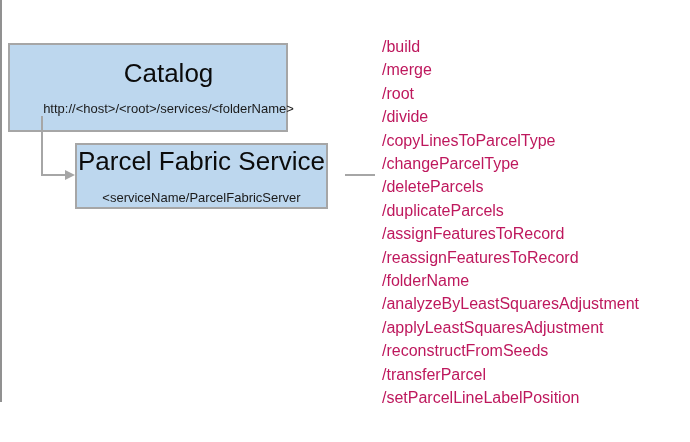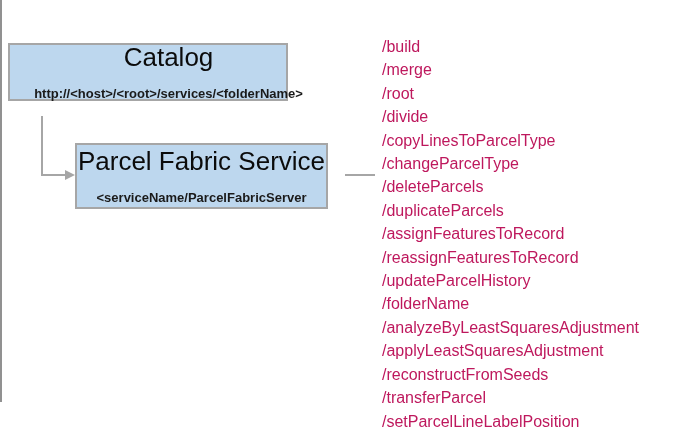--- a/index.html
+++ b/index.html
@@ -25,23 +25,22 @@
     font-size: 26px;
     color: #0b0b0b;
     line-height: 1.1;
     white-space: nowrap;
   }
   .node-subtitle {
     font-size: 13px;
     color: #1a1a1a;
     margin-top: 14px;
     white-space: nowrap;
-    font-weight: bold;
   }
-  #catalog-box { left: 8px; top: 43px; width: 280px; height: 58px; padding-left: 41px; }
+  #catalog-box { left: 8px; top: 43px; width: 280px; height: 89px; padding-left: 41px; }
   #service-box { left: 75px; top: 143px; width: 253px; height: 66px; }
 
   .line { position: absolute; background: #a6a6a6; }
   #conn1-v { left: 41px; top: 116px; width: 2px; height: 60px; }
   #conn1-h { left: 41px; top: 174px; width: 25px; height: 2px; }
   #conn1-arrow {
     position: absolute; left: 65px; top: 170px;
     width: 0; height: 0;
     border-top: 5px solid transparent;
     border-bottom: 5px solid transparent;
@@ -86,20 +85,19 @@
     <div class="op">/build</div>
     <div class="op">/merge</div>
     <div class="op">/root</div>
     <div class="op">/divide</div>
     <div class="op">/copyLinesToParcelType</div>
     <div class="op">/changeParcelType</div>
     <div class="op">/deleteParcels</div>
     <div class="op">/duplicateParcels</div>
     <div class="op">/assignFeaturesToRecord</div>
     <div class="op">/reassignFeaturesToRecord</div>
-    <div class="op">/updateParcelHistory</div>
     <div class="op">/folderName</div>
     <div class="op">/analyzeByLeastSquaresAdjustment</div>
     <div class="op">/applyLeastSquaresAdjustment</div>
     <div class="op">/reconstructFromSeeds</div>
     <div class="op">/transferParcel</div>
     <div class="op">/setParcelLineLabelPosition</div>
   </div>
 
 </body></html>

